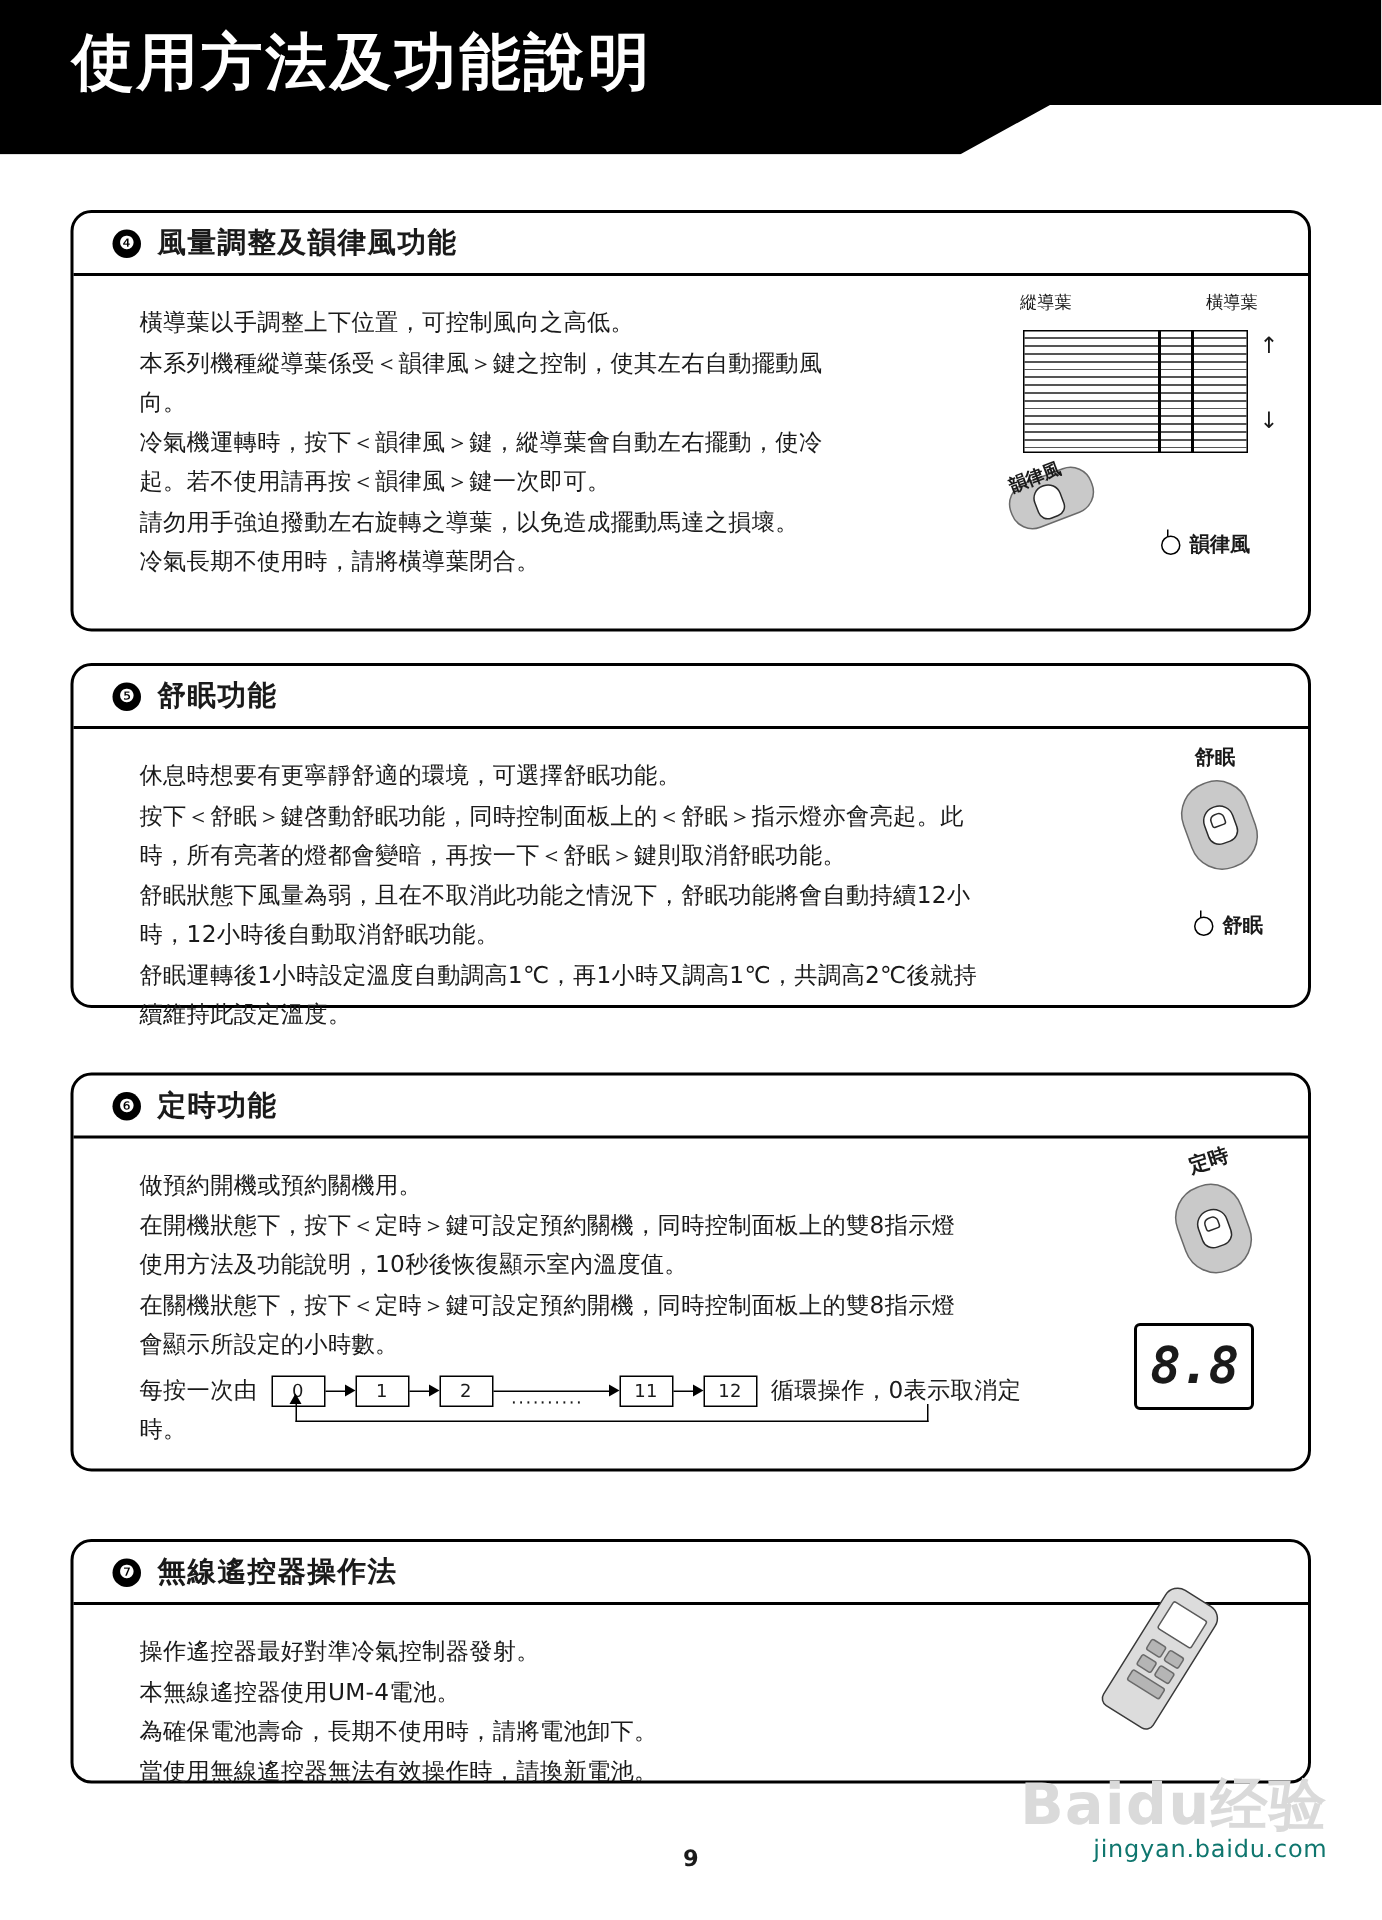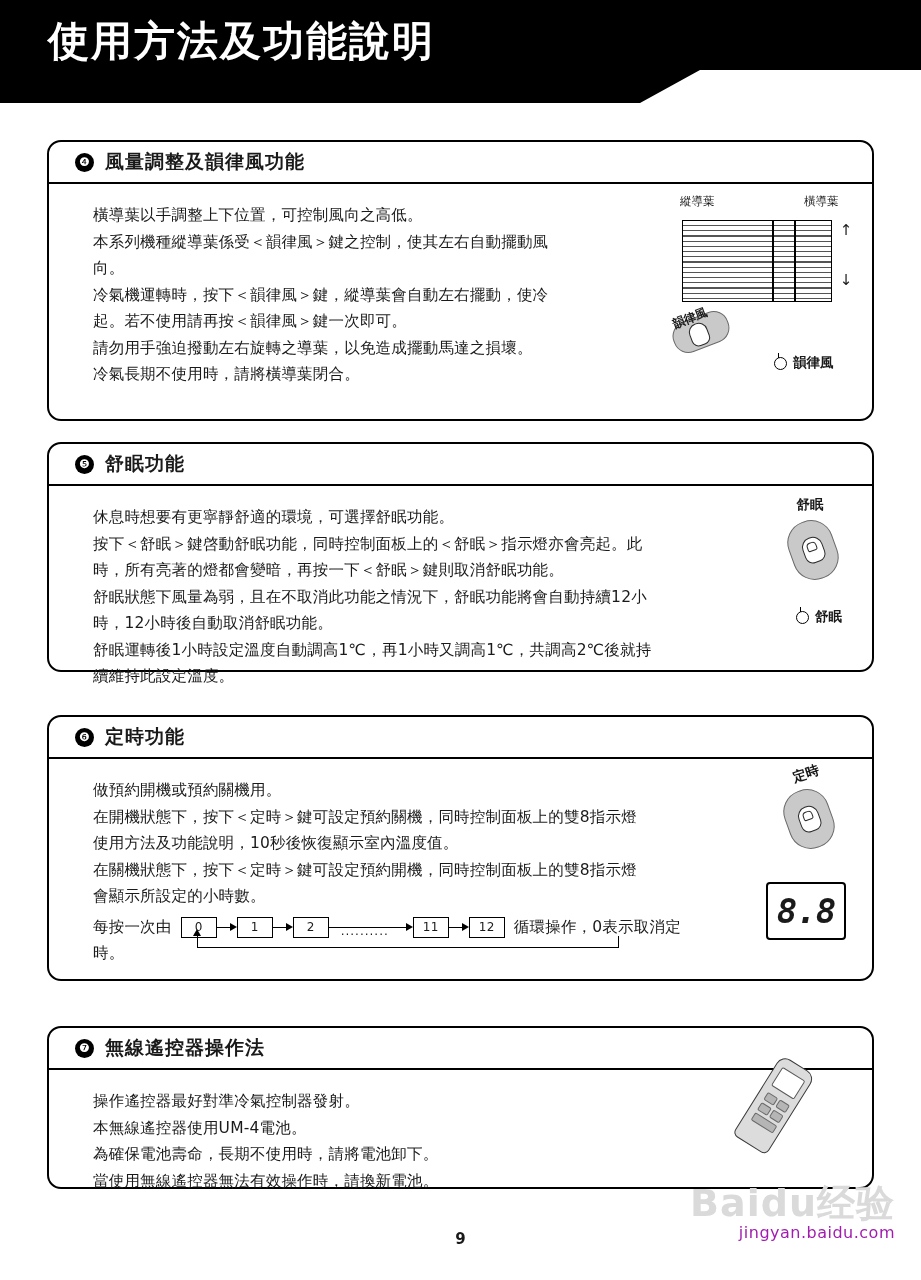--- a/index.html
+++ b/index.html
@@ -332,36 +332,36 @@
   .remote-btn {
     position: absolute;
     background: #b5b5b5;
     border: 1px solid #6a6a6a;
     border-radius: 2px;
   }
 
   
   .wm {
     position: absolute;
-    right: 26px;
+    right: 36px;
     bottom: 38px;
     text-align: right;
     color: #d8d8d8;
     user-select: none;
   }
   .wm .big {
     font-size: 38px;
     font-weight: bold;
     letter-spacing: 1px;
     line-height: 40px;
     color: #dadada;
   }
   .wm .small {
     font-size: 16px;
-    color: #a21caf;
+    color: #0f766e;
     letter-spacing: 0.5px;
   }
 
   .page-num {
     position: absolute;
     left: 0; right: 0;
     bottom: 32px;
     text-align: center;
     font-size: 15px;
     font-weight: bold;
@@ -473,21 +473,21 @@
   </div>
 
   <div class="btn-block" style="right:40px; top:48px;">
     <div class="btn-title" style="transform:rotate(-18deg);">定時</div>
     <div class="pill-plain" style="margin-left:6px; margin-top:6px; transform: rotate(-20deg);">
       <div class="finger2">
         <div class="nail" style="left:4px; top:4px;"></div>
       </div>
     </div>
   </div>
-  <div class="lcd" style="right:26px; top:165px;">
+  <div class="lcd" style="right:36px; top:165px;">
     <span>8.8</span>
   </div>
 </div>
 
 <div class="section" id="sec7">
   <div class="sec-head">
     <div class="sec-num">❼</div>
     <div class="sec-title">無線遙控器操作法</div>
   </div>
   <div class="sec-body">

